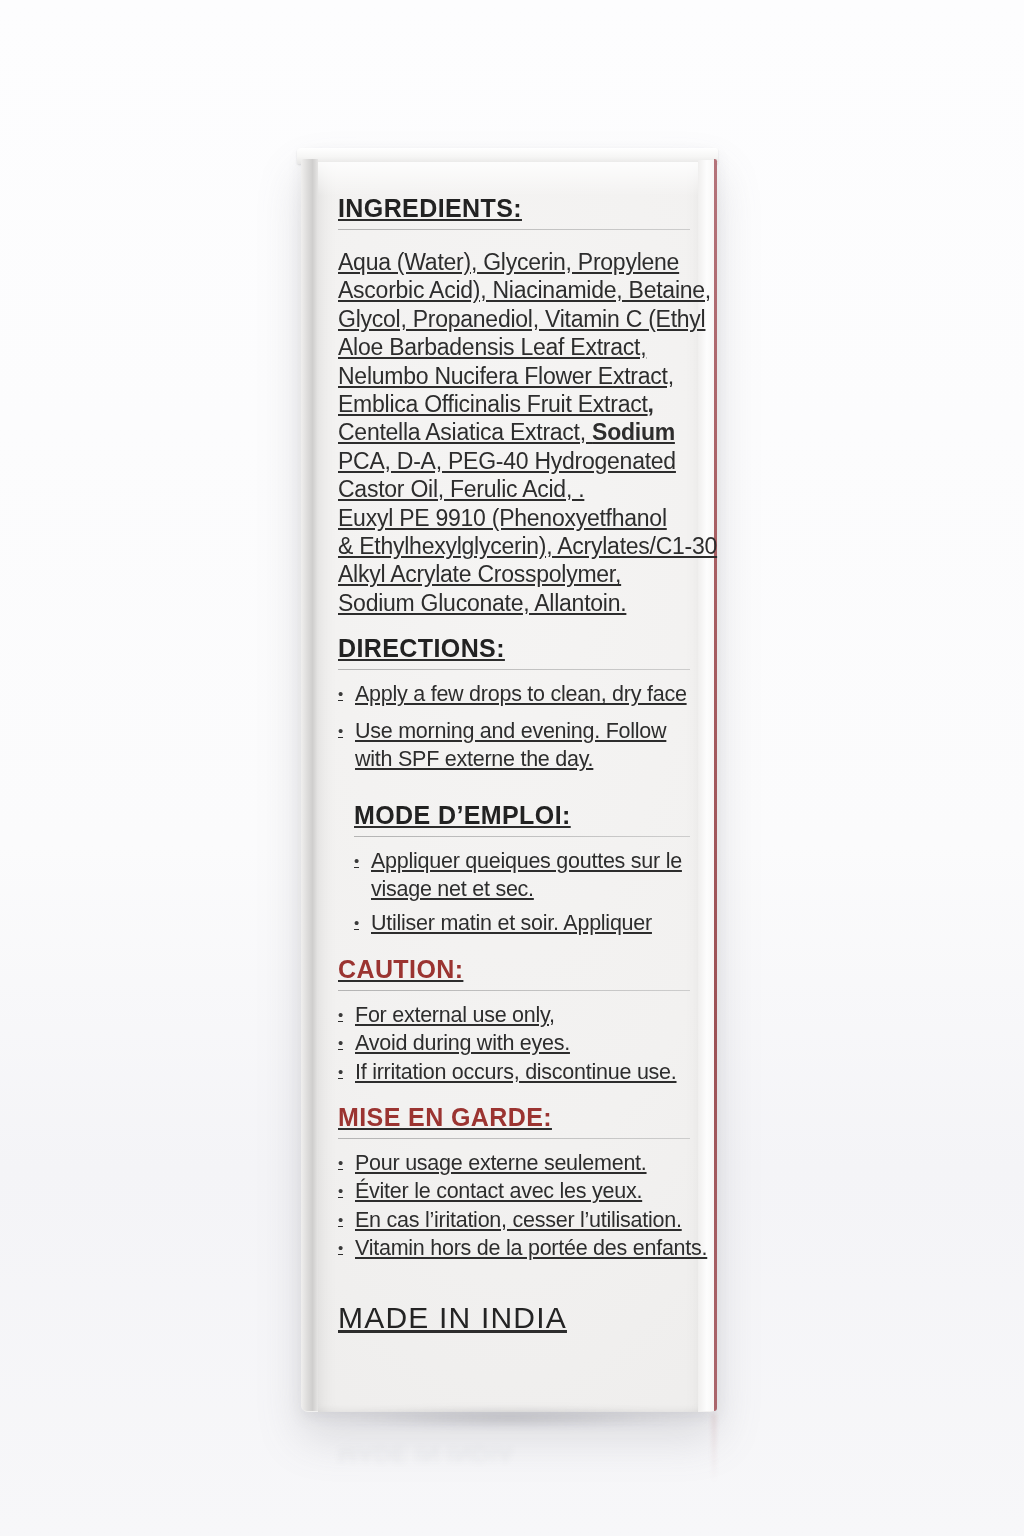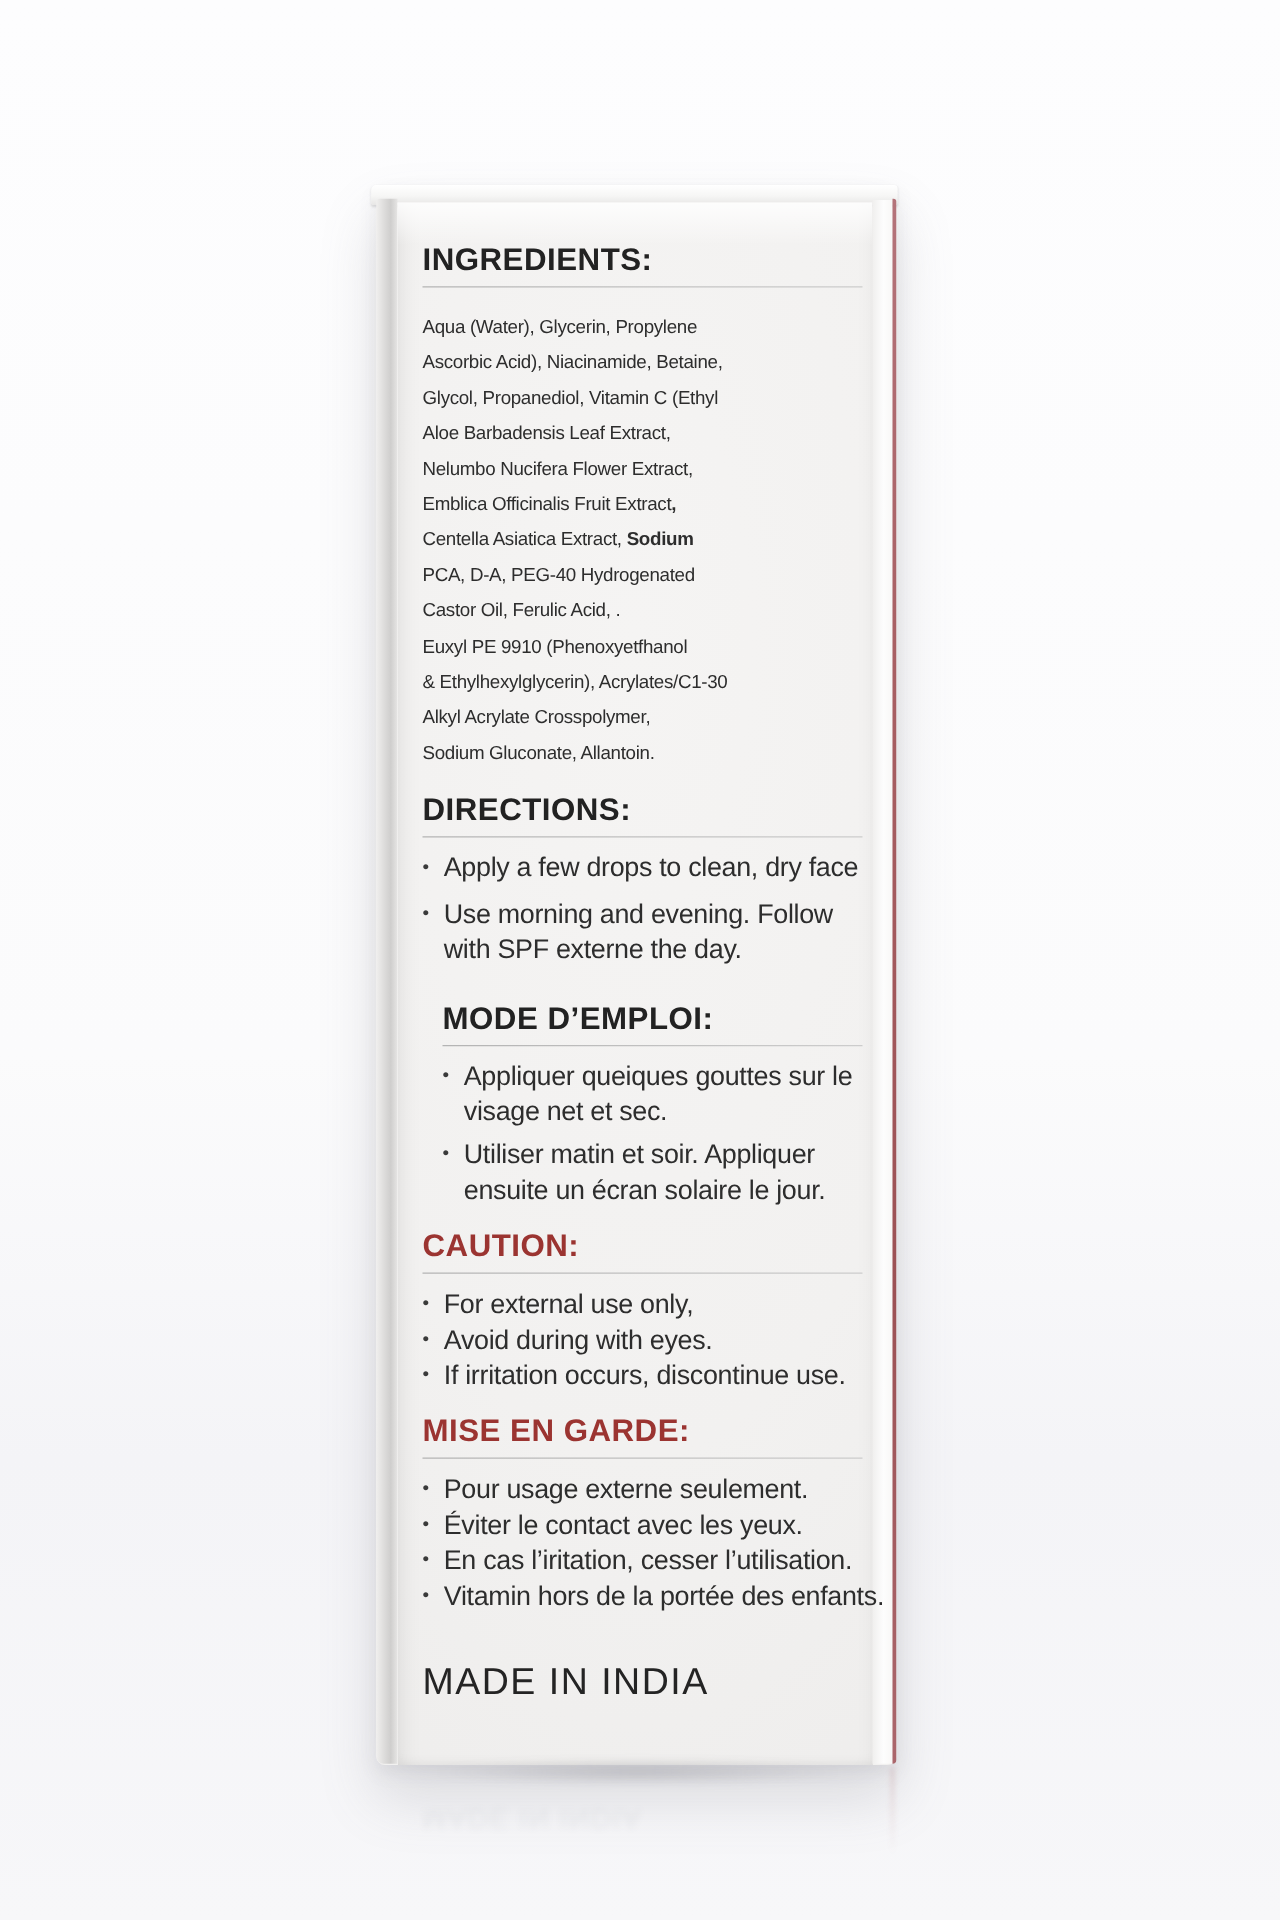--- a/index.html
+++ b/index.html
@@ -45,31 +45,32 @@
   }
   .box-redline {
     position:absolute; right:0; top:10px; bottom:1px; width:3px;
     background:linear-gradient(180deg,#b4737a 0%,var(--rededge) 30%,#9c5155 70%,#ab666c 100%);
     border-radius:0 3px 4px 0;
   }
   
   .content {
     position:absolute; left:338px; top:193px; width:352px;
     color:var(--body);
+    text-decoration:underline;
   }
   .heading {
     margin:0; font-size:25px; font-weight:bold; line-height:30px;
     letter-spacing:.4px; color:var(--heading);
   }
   .heading.accent { color:var(--accent); }
   .rule { height:1px; margin-top:6px; background:linear-gradient(90deg,#a9a9a9,#c6c6c6); opacity:.85; }
   .section { margin-top:16px; }
   .section:first-child { margin-top:0; }
   .section-mode-demploi { margin-top:26px;margin-left:16px; }
-  .para { margin:18px 0 0; font-size:15px; line-height:28.4px; letter-spacing:-.25px; }
+  .para { margin:18px 0 0; font-size:23px; line-height:28.4px; letter-spacing:-.25px; }
   .pline { white-space:nowrap; }
   .seg.bold { font-weight:bold; }
   ul.bullets { list-style:none; margin:10px 0 0; padding:0; font-size:21.5px; line-height:28.4px; letter-spacing:-.25px; }
   ul.bullets li { display:flex; align-items:flex-start; }
   .section-directions li + li { margin-top:8px; }
   .section-mode-demploi li + li { margin-top:6px; }
   .dot { flex:0 0 17px; width:17px; font-size:15px; line-height:28.4px; color:#3a3a3a; }
   .bline { white-space:nowrap; }
   .made-in {
     margin-top:38px; font-size:30px; letter-spacing:1.2px; color:#242424; white-space:nowrap;
@@ -152,21 +153,20 @@
             <span class="dot">•</span>
             <span class="btext">
               <div class="bline">Appliquer queiques gouttes sur le</div>
               <div class="bline">visage net et sec.</div>
             </span>
           </li>
           <li class="bullet-item">
             <span class="dot">•</span>
             <span class="btext">
               <div class="bline">Utiliser matin et soir. Appliquer</div>
-              <div class="bline">ensuite un écran solaire le jour.</div>
             </span>
           </li>
         </ul>
       </section>
       <section class="section section-caution">
         <h2 class="heading accent">CAUTION:</h2>
         <div class="rule"></div>
         <ul class="bullets">
           <li class="bullet-item">
             <span class="dot">•</span>

